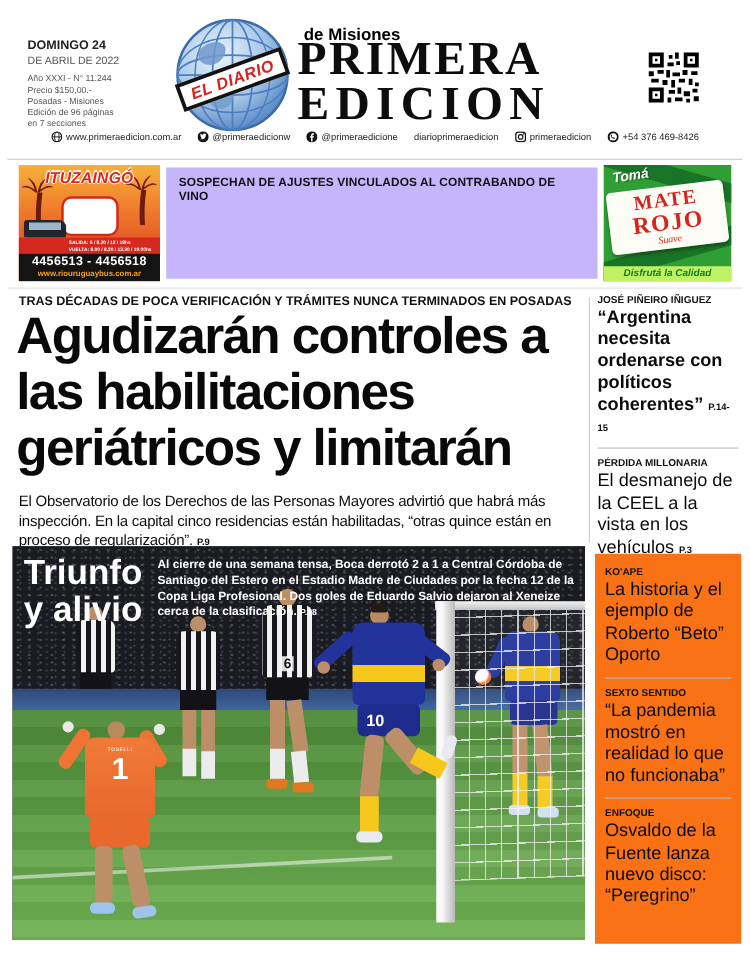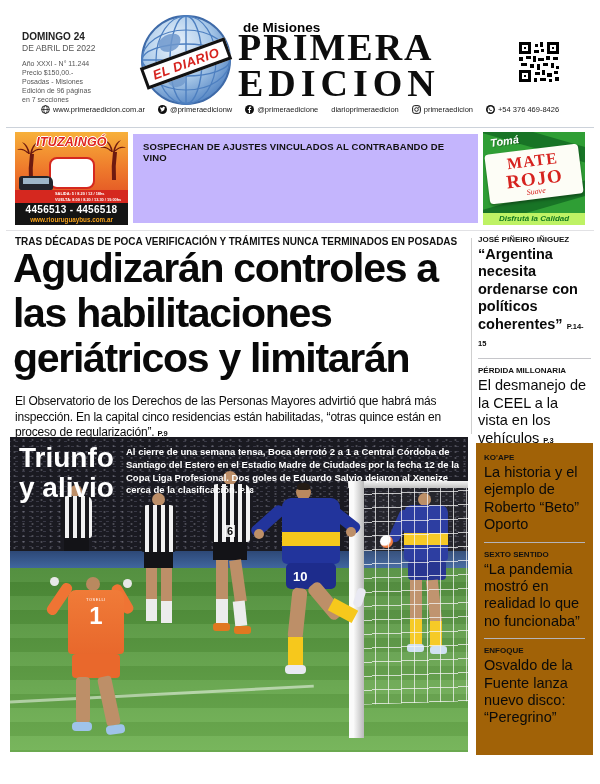--- a/index.html
+++ b/index.html
@@ -75,21 +75,21 @@
   .deck{position:absolute;left:15px;top:394px;width:453px;font-size:12px;line-height:1.3;
         letter-spacing:-.2px;color:#0c0c0c;}
 
   
   .side-rule-v{position:absolute;left:471px;top:238px;width:1px;height:196px;background:#cfcfcf;}
   .side{position:absolute;left:478px;top:235px;width:113px;}
   .s-kicker{font-size:8px;font-weight:bold;margin-bottom:2px;color:#111;}
   .s-head-b{font-size:14.5px;font-weight:bold;line-height:1.2;color:#0a0a0a;}
   .s-head-r{font-size:14.5px;font-weight:normal;line-height:1.2;color:#0a0a0a;}
   .s-div{height:1px;background:#c6c6ca;margin:8px 0 7px 0;}
-  .gray-box{position:absolute;left:476px;top:443px;width:117px;height:312px;background:#a16207;
+  .gray-box{position:absolute;left:476px;top:443px;width:117px;height:312px;background:#f97316;
             box-sizing:border-box;padding:10px 8px;}
   .g-div{height:1px;background:#b4b4ba;margin:8px 0 7px 0;}
 
   
   .photo{position:absolute;left:10px;top:437px;width:458px;height:315px;background:#15151a;overflow:hidden;}
   .crowd{position:absolute;left:0;top:0;width:100%;height:118px;background-color:#1a1a21;z-index:1;
          background-image:radial-gradient(rgba(205,205,215,.28) 1px,transparent 1.4px),
                           radial-gradient(rgba(120,120,145,.33) 1px,transparent 1.3px);
          background-size:9px 6px,7px 5px;background-position:0 0,3px 2px;}
   .track{position:absolute;left:0;top:114px;width:100%;height:17px;z-index:2;

